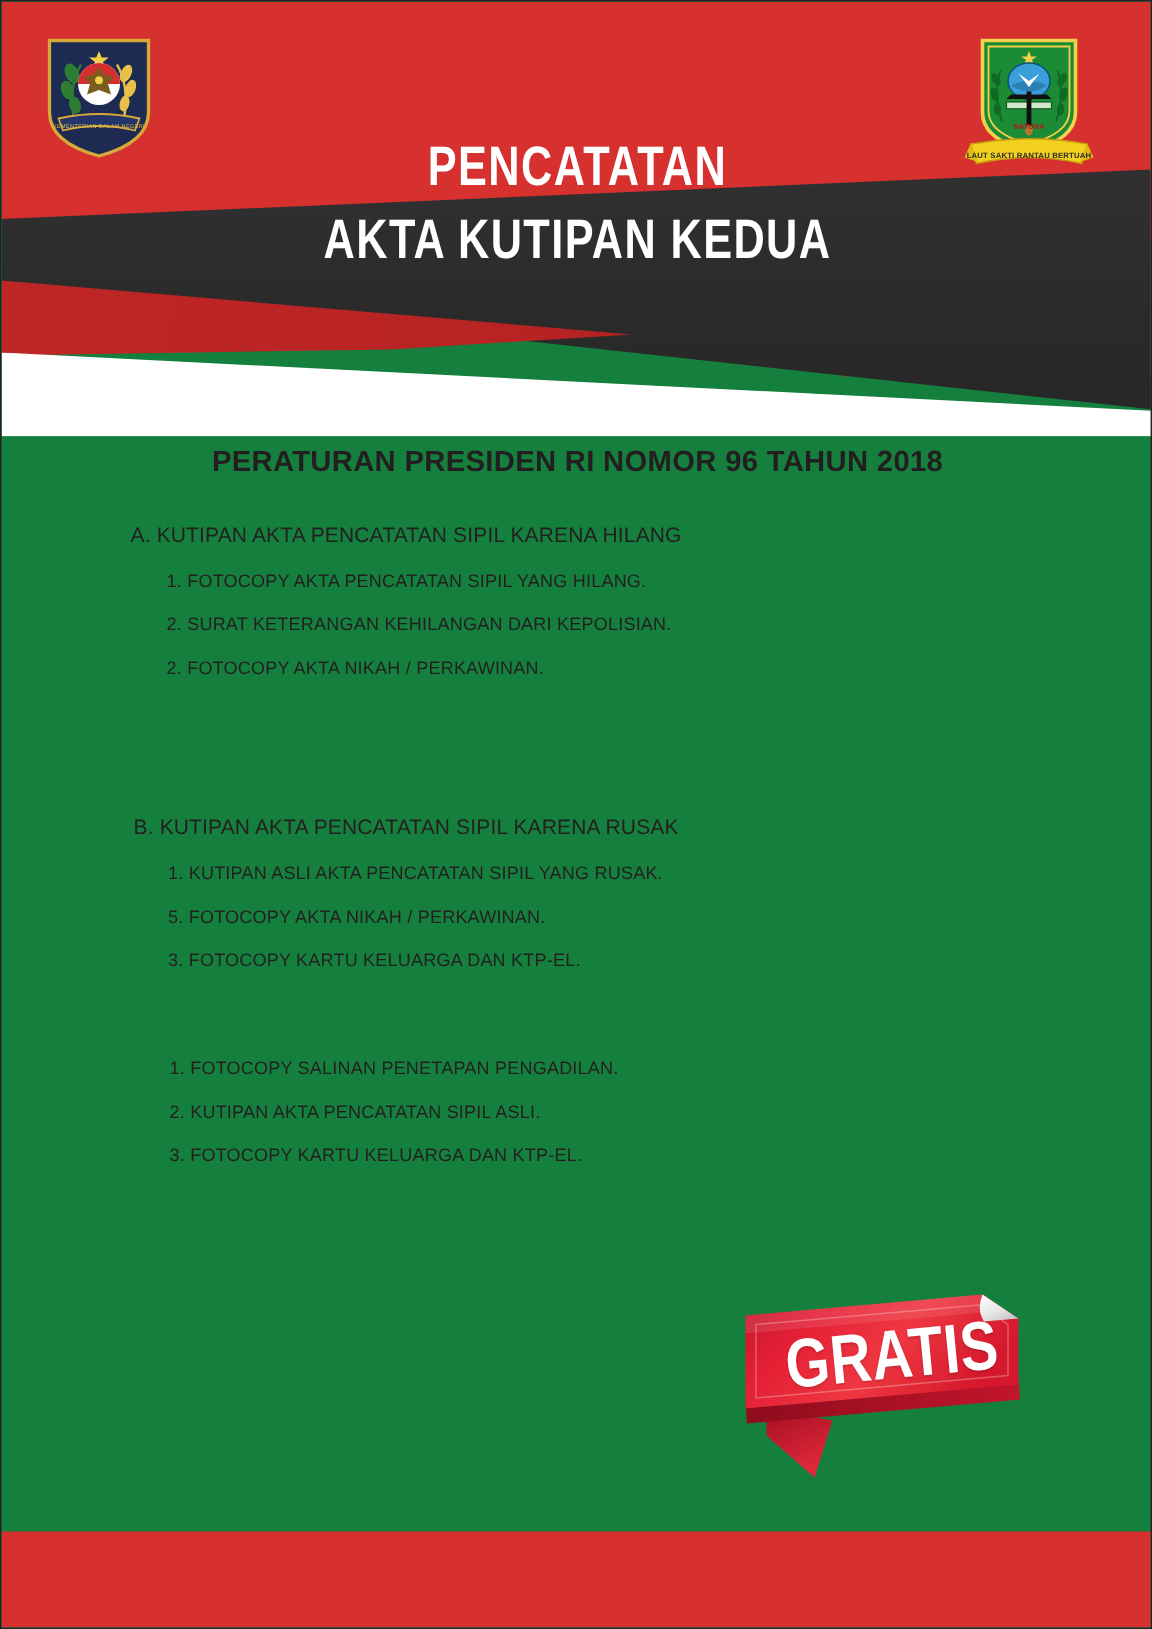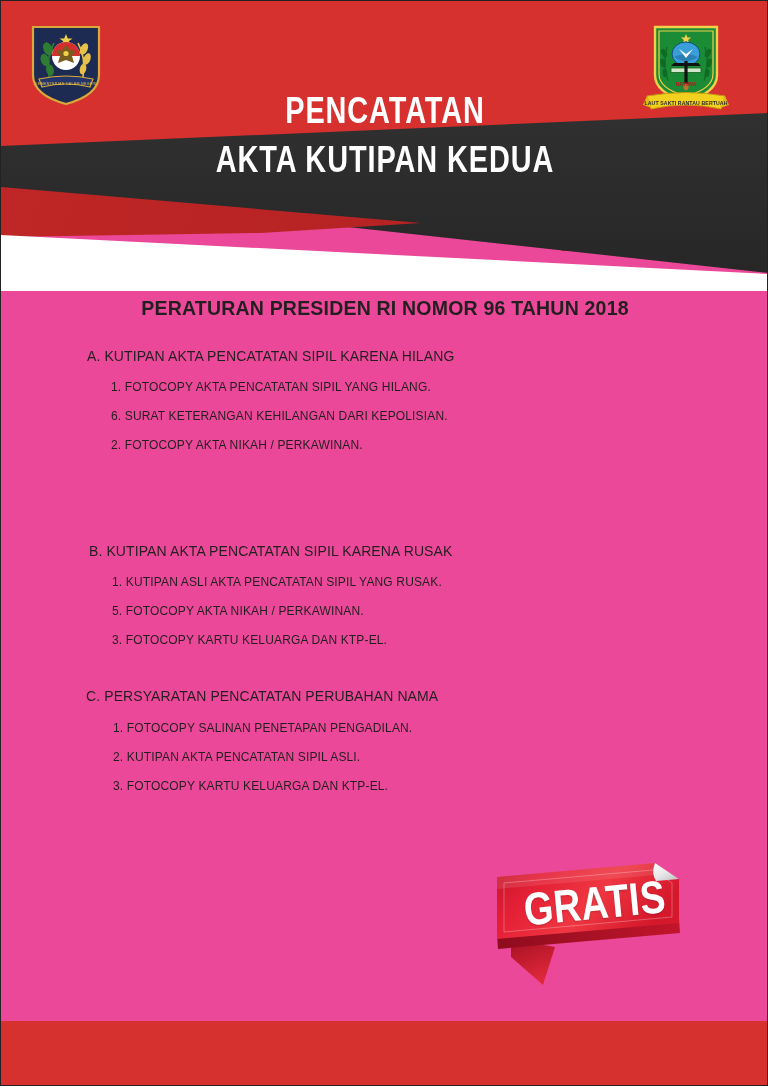--- a/index.html
+++ b/index.html
@@ -5,21 +5,21 @@
   html, body {
     margin: 0;
     padding: 0;
     background: #ffffff;
   }
   #poster {
     position: relative;
     width: 768px;
     height: 1086px;
     overflow: hidden;
-    background: #ec4899;
+    background: #15803d;
     font-family: "Liberation Sans", sans-serif;
     box-sizing: border-box;
     border: 1px solid #222222;
   }
 
   
   #header-banner {
     position: absolute;
     left: 0; top: 0;
     width: 768px;
@@ -255,36 +255,35 @@
   </div>
 
   <div id="content">
 
     <div id="regulation-line">PERATURAN PRESIDEN RI NOMOR 96 TAHUN 2018</div>
 
     <div class="section" id="section-a">
       <div class="section-title">A. KUTIPAN AKTA PENCATATAN SIPIL KARENA HILANG</div>
       <ul class="section-list">
         <li>1. FOTOCOPY AKTA PENCATATAN SIPIL YANG HILANG.</li>
-        <li>6. SURAT KETERANGAN KEHILANGAN DARI KEPOLISIAN.</li>
+        <li>2. SURAT KETERANGAN KEHILANGAN DARI KEPOLISIAN.</li>
         <li>2. FOTOCOPY AKTA NIKAH / PERKAWINAN.</li>
       </ul>
     </div>
 
     <div class="section" id="section-b">
       <div class="section-title">B. KUTIPAN AKTA PENCATATAN SIPIL KARENA RUSAK</div>
       <ul class="section-list">
         <li>1. KUTIPAN ASLI AKTA PENCATATAN SIPIL YANG RUSAK.</li>
         <li>5. FOTOCOPY AKTA NIKAH / PERKAWINAN.</li>
         <li>3. FOTOCOPY KARTU KELUARGA DAN KTP-EL.</li>
       </ul>
     </div>
 
     <div class="section" id="section-c">
-      <div class="section-title">C. PERSYARATAN PENCATATAN PERUBAHAN NAMA</div>
       <ul class="section-list">
         <li>1. FOTOCOPY SALINAN PENETAPAN PENGADILAN.</li>
         <li>2. KUTIPAN AKTA PENCATATAN SIPIL ASLI.</li>
         <li>3. FOTOCOPY KARTU KELUARGA DAN KTP-EL.</li>
       </ul>
     </div>
 
   </div>
 
   <div id="gratis-ribbon">

